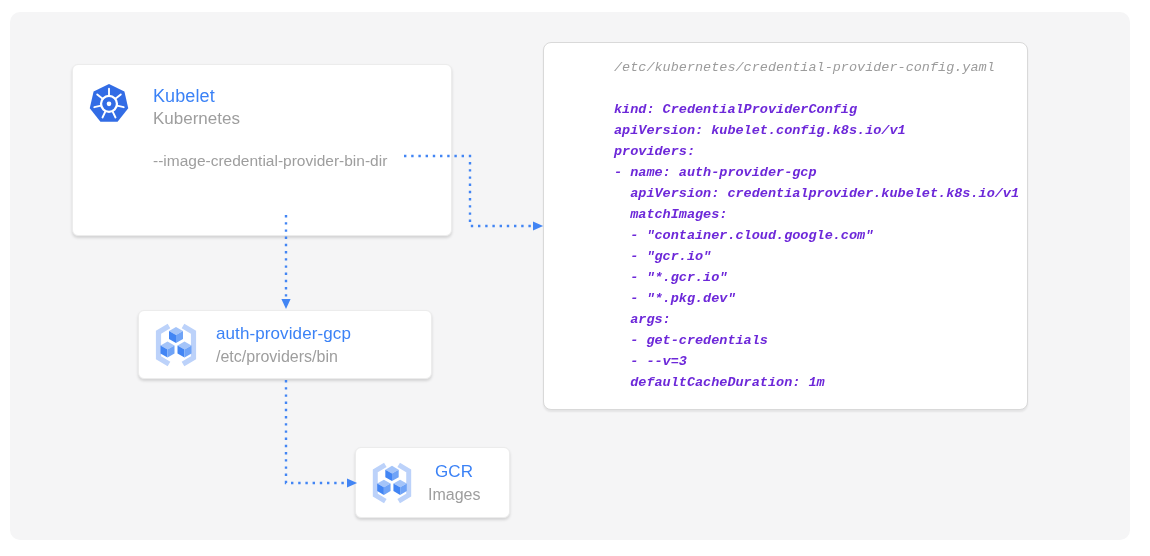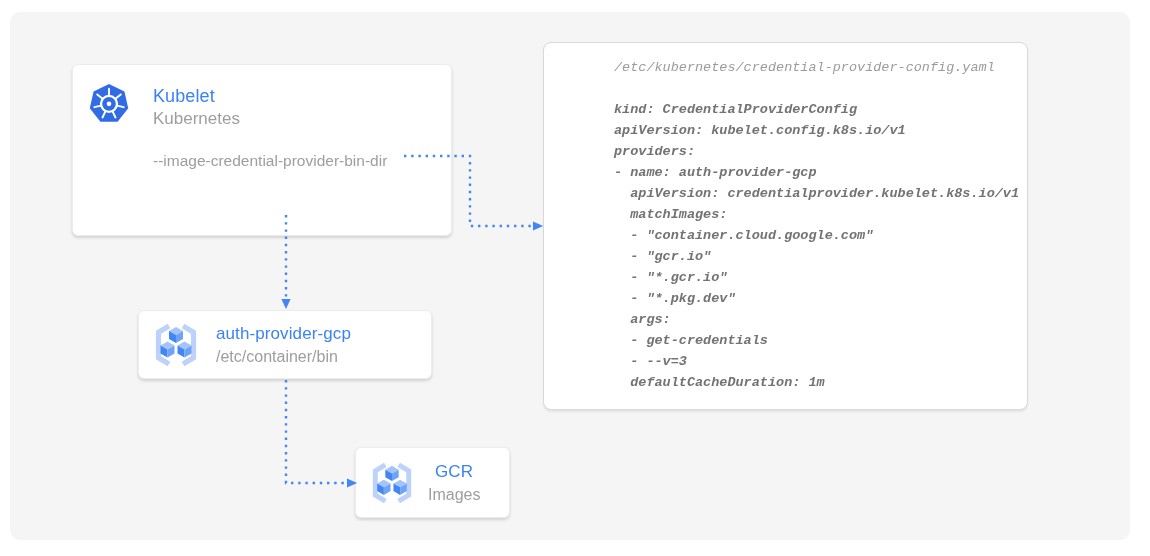--- a/index.html
+++ b/index.html
@@ -56,21 +56,21 @@
   }
   .code-path {
     position: absolute; left: 70px; top: 17px;
     font-family: "Liberation Mono", monospace; font-style: italic;
     font-size: 13.5px; color: #9c9c9c; white-space: nowrap;
   }
   .code-body {
     position: absolute; left: 70px; top: 56px;
     font-family: "Liberation Mono", monospace;
     font-weight: bold; font-style: italic;
-    font-size: 13.5px; line-height: 21px; color: #737373;
+    font-size: 13.5px; line-height: 21px; color: #6d28d9;
     white-space: pre;
   }
 
   .arrow-layer {
     position: absolute; left: 0; top: 0; width: 1150px; height: 556px;
     pointer-events: none;
   }
   .arrow-layer polyline {
     fill: none; stroke: #4285f4; stroke-width: 2.4;
     stroke-dasharray: 2.4 4.8;
@@ -119,21 +119,21 @@
           <polygon points="16.5,18.5 23.5,22.5 16.5,26.5 9.5,22.5" fill="#a4c4f9"></polygon>
           <polygon points="9.5,22.5 16.5,26.5 16.5,34.5 9.5,30.5" fill="#4285f4"></polygon>
           <polygon points="23.5,22.5 16.5,26.5 16.5,34.5 23.5,30.5" fill="#6fa3f7"></polygon>
           <polygon points="33.5,18.5 40.5,22.5 33.5,26.5 26.5,22.5" fill="#a4c4f9"></polygon>
           <polygon points="26.5,22.5 33.5,26.5 33.5,34.5 26.5,30.5" fill="#4285f4"></polygon>
           <polygon points="40.5,22.5 33.5,26.5 33.5,34.5 40.5,30.5" fill="#6fa3f7"></polygon>
         </g>
       </svg>
     </span>
     <div class="node-title">auth-provider-gcp</div>
-    <div class="node-subtitle">/etc/container/bin</div>
+    <div class="node-subtitle">/etc/providers/bin</div>
   </div>
 
   <div class="card card-gcr">
     <span class="node-icon gcr-icon-box">
       <svg width="48" height="42" viewBox="0 0 50 44">
         <path d="M18,3 L7.5,9.3 L7.5,34.7 L18,41" fill="none" stroke="#bcd2fa" stroke-width="5.2"></path>
         <path d="M32,3 L42.5,9.3 L42.5,34.7 L32,41" fill="none" stroke="#bcd2fa" stroke-width="5.2"></path>
         <g>
           <polygon points="25,4 32,8 25,12 18,8" fill="#a4c4f9"></polygon>
           <polygon points="18,8 25,12 25,20 18,16" fill="#4285f4"></polygon>

